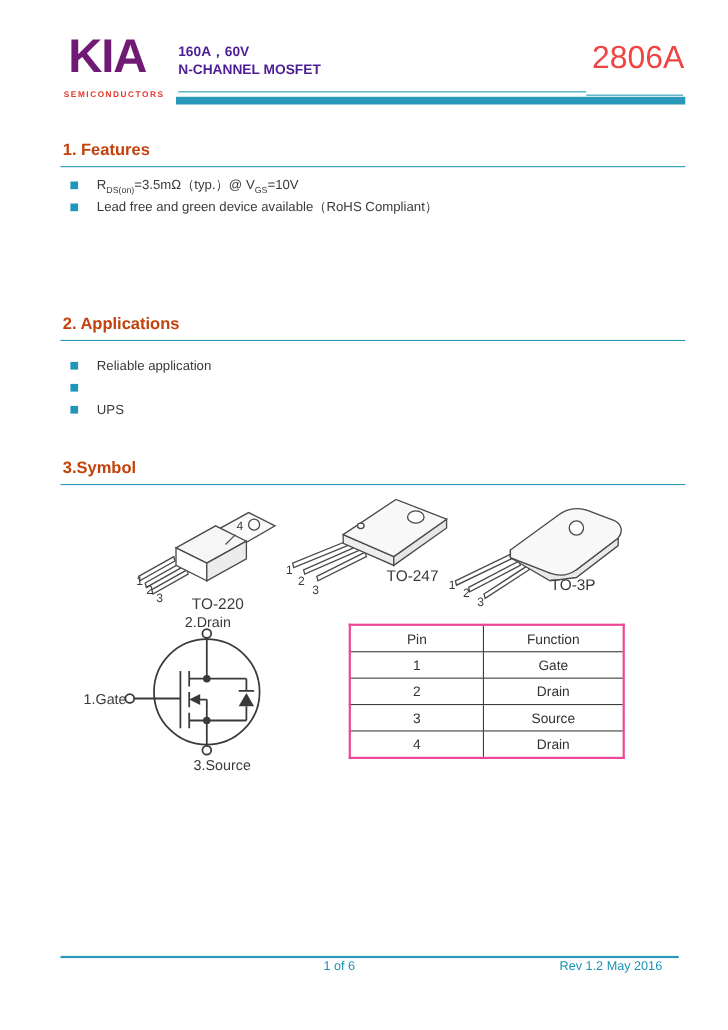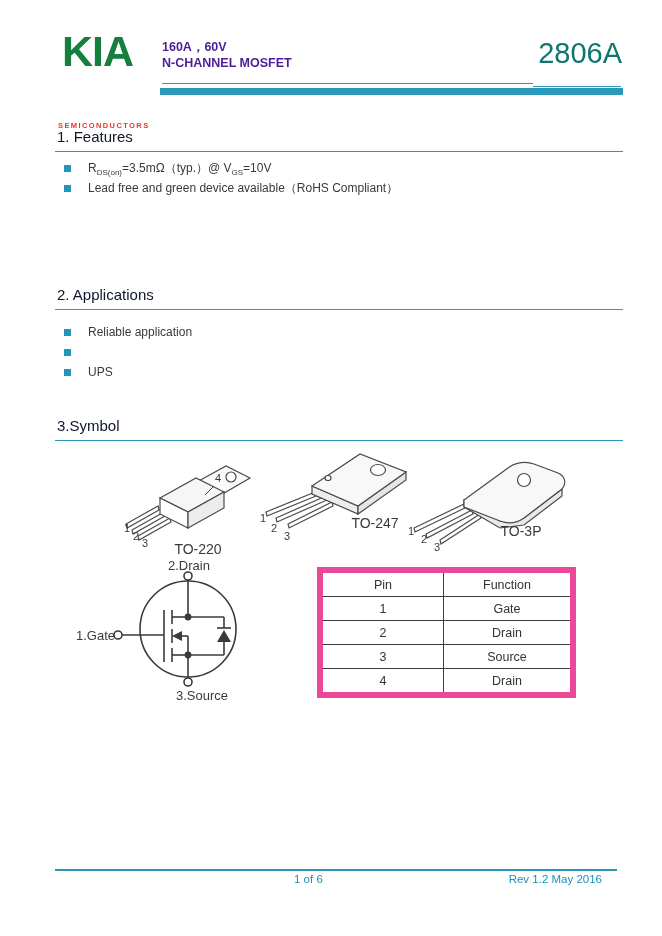--- a/index.html
+++ b/index.html
@@ -2,42 +2,42 @@
 <html><head>
 <meta charset="utf-8">
 <style>
   html,body{margin:0;padding:0;background:#ffffff;}
   #page{
     position:relative;width:662px;height:936px;background:#ffffff;
     font-family:"Liberation Sans",sans-serif;color:#3a3a3a;overflow:hidden;
   }
   
   .logo{position:absolute;left:62px;top:30px;font-size:43px;font-weight:800;
-        letter-spacing:-1px;color:#15803d;line-height:1;}
+        letter-spacing:-1px;color:#701a75;line-height:1;}
   .logo-sub{position:absolute;left:58px;top:81px;font-size:7.5px;font-weight:700;
-        letter-spacing:1.4px;color:#E4362A;margin-top:40px;}
+        letter-spacing:1.4px;color:#E4362A;}
   .subtitle{position:absolute;left:162px;top:39px;font-size:12.5px;font-weight:700;
         color:#4c1d95;line-height:16px;}
   .part-number{position:absolute;right:40px;top:39px;font-size:29px;font-weight:400;
-        color:#0f766e;line-height:1;}
+        color:#ef4444;line-height:1;}
   .hline{position:absolute;background:#2A98B8;}
   
-  .section-heading{position:absolute;left:55px;width:566px;font-size:15px;font-weight:400;
-        color:#0f172a;padding:0 0 5px 2px;border-bottom:1px solid #2A98B8;line-height:18px;}
+  .section-heading{position:absolute;left:55px;width:566px;font-size:15px;font-weight:700;
+        color:#c2410c;padding:0 0 5px 2px;border-bottom:1px solid #2A98B8;line-height:18px;}
   .bullet-list{position:absolute;left:64px;}
   .bullet-row{display:flex;align-items:flex-start;height:20px;}
   .bullet{width:7px;height:7px;background:#2196BB;margin-top:4px;flex:0 0 auto;}
   .bullet-text{margin-left:17px;font-size:12px;color:#3a3a3a;line-height:15px;white-space:nowrap;}
   .bullet-text sub{font-size:8px;line-height:0;}
   
   .drawing{position:absolute;}
   .drawing text{fill:#3a3a3a;}
   
   .pin-table{position:absolute;left:317px;top:567px;border-collapse:collapse;
-        border:6px solid #ec4899;font-size:12.5px;color:#333;}
+        border:2px solid #ec4899;font-size:12.5px;color:#333;}
   .pin-table th,.pin-table td{border:1px solid #3c3c3c;font-weight:400;
         text-align:center;padding:0;height:23px;}
   .pin-table .col-pin{width:120px;}
   .pin-table .col-fn{width:126px;}
   
   .footer-text{position:absolute;top:873px;font-size:11.5px;font-weight:400;color:#1B91B4;}
 </style>
 </head>
 <body>
 

